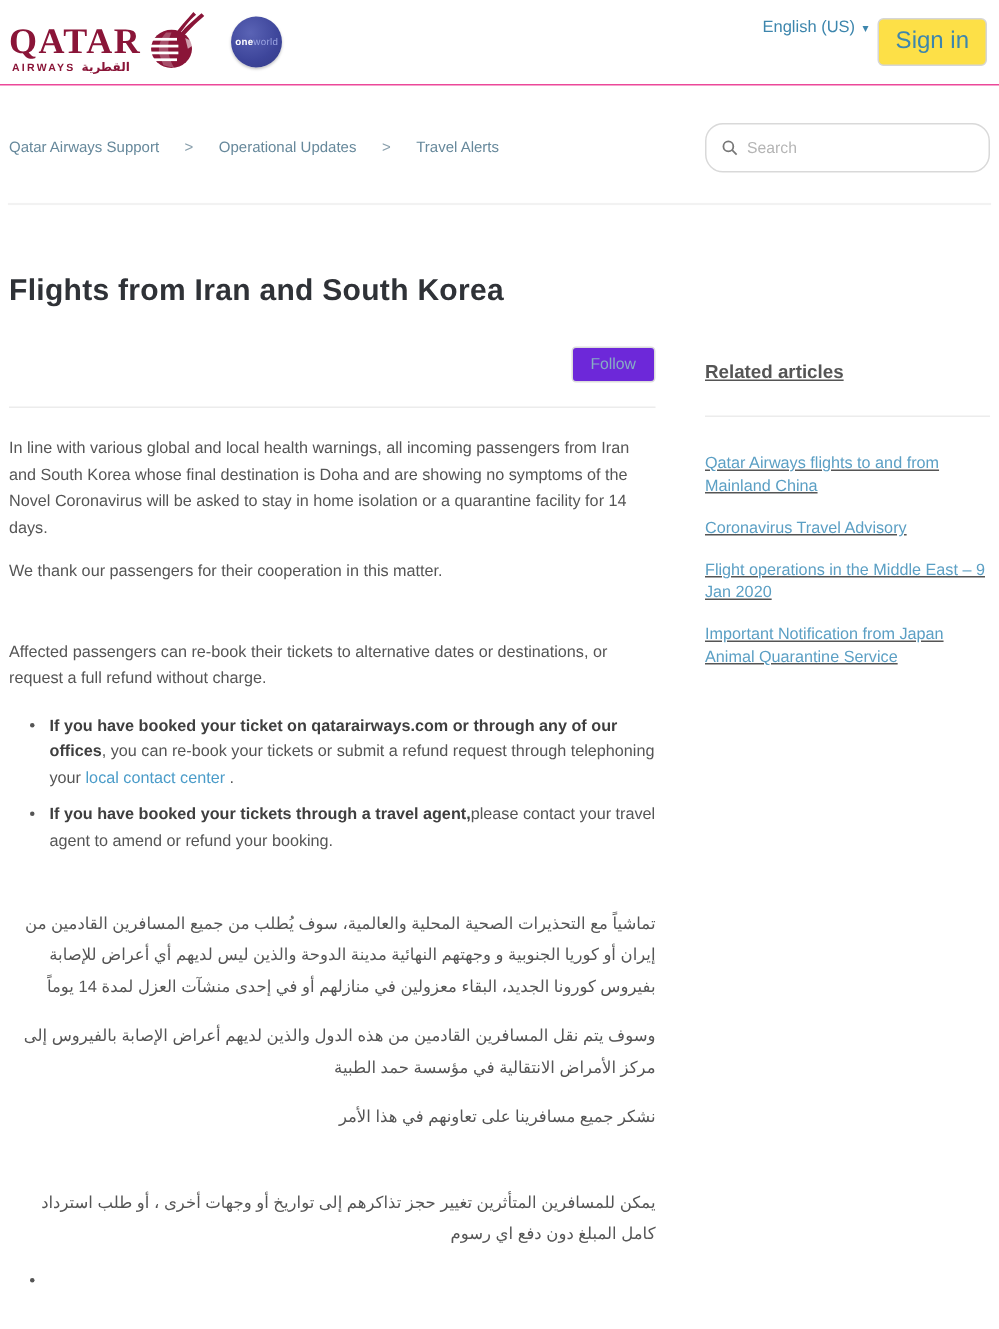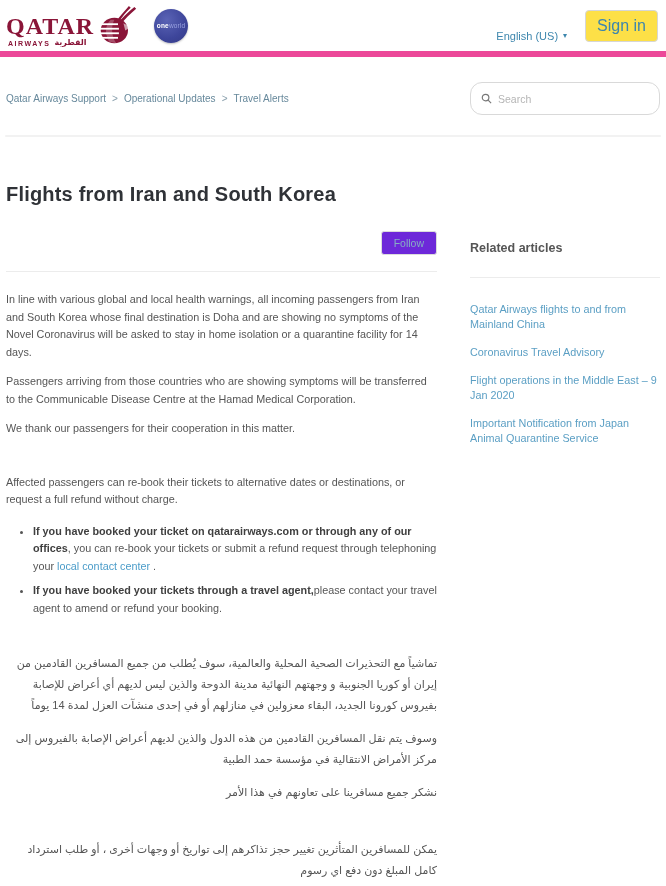--- a/index.html
+++ b/index.html
@@ -8,21 +8,21 @@
     background: #fff;
     font-family: "Liberation Sans", "DejaVu Sans", sans-serif;
     color: #555;
     overflow: hidden;
   }
   
   .header {
     height: 57px;
     display: flex; align-items: center; justify-content: space-between;
     padding: 0 8px 0 6px;
-    border-bottom: 6px solid #ec4899;
+    border-bottom: 1px solid #ec4899;
     background: #fff;
   }
   .logo-group { display: flex; align-items: center; gap: 16px; }
   .qr-logo { display: flex; align-items: flex-end; gap: 2px; }
   .qr-wordmark { display: flex; flex-direction: column; line-height: 1; }
   .qr-main {
     font-family: "Liberation Serif", "DejaVu Serif", serif;
     font-weight: bold; font-size: 24px; letter-spacing: 1px; color: #8a1538;
   }
   .qr-sub {
@@ -33,58 +33,58 @@
   .oryx { width: 40px; height: 42px; margin-left: 2px; }
   .ow-badge {
     width: 34px; height: 34px; border-radius: 50%;
     background: radial-gradient(circle at 38% 32%, #5a63b5, #3d459a 60%, #343b85);
     display: flex; align-items: center; justify-content: center;
     box-shadow: 0 1px 2px rgba(0,0,0,.25);
   }
   .ow-text { font-size: 6.5px; letter-spacing: .2px; }
   .ow-one { color: #ffffff; font-weight: bold; }
   .ow-world { color: #9aa3e0; }
-  .header-right { display: flex; align-items: flex-end; gap: 18px; }
+  .header-right { display: flex; align-items: flex-start; gap: 6px; }
   .lang-select {
     color: #3d86ad; font-size: 11px; display: flex; align-items: center; gap: 5px;
     cursor: pointer; background: none; border: none;
     font-family: inherit;
   }
   .caret { font-size: 8px; color: #3d86ad; }
   .signin-btn {
     font-family: inherit;
     font-size: 16px; color: #3d86ad; background: #fde047;
     border: 1px solid #d6d6d6; border-radius: 4px;
     padding: 6px 11px; cursor: pointer;
   }
   
   .sub-header {
     display: flex; align-items: center; justify-content: space-between;
     padding: 25px 6px 20px 6px;
   }
-  .breadcrumb { font-size: 10px; color: #66889b; display: flex; gap: 6px; align-items: flex-end; }
+  .breadcrumb { font-size: 10px; color: #66889b; display: flex; gap: 17px; align-items: flex-end; }
   .crumb { color: #66889b; text-decoration: none; cursor: pointer; }
   .crumb-sep { color: #8aa0ad; }
   .search-pill {
     width: 190px; height: 33px;
     border: 1px solid #d9d9d9; border-radius: 12px;
     display: flex; align-items: center; gap: 6px; padding: 0 10px;
     background: #fff;
   }
   .search-pill input {
     border: none; outline: none; flex: 1; font-size: 10.5px; color: #555;
     font-family: inherit; background: transparent;
   }
   .search-pill input::placeholder { color: #b5b5b5; }
   .page-divider { border: none; border-top: 2px solid #f2f2f2; margin: 0 5px; border-radius: 2px; }
   
   .main { display: flex; padding: 0 6px; align-items: flex-start; }
   .article-col { width: 431px; flex: none; }
   .spacer-col { flex: 1; }
-  .sidebar-col { width: 190px; flex: none; padding-top: 104px; }
+  .sidebar-col { width: 190px; flex: none; padding-top: 104px; text-decoration: underline; }
   
   .article-title {
     margin-top: 46px; font-size: 20px; font-weight: bold; color: #2f3237;
     letter-spacing: .2px;
   }
   .follow-row { display: flex; justify-content: flex-end; margin-top: 25px; }
   .follow-btn {
     font-family: inherit; font-size: 10.5px; color: #87aec3;
     background: #6d28d9; border: 1px solid #dcdcdc; border-radius: 3px;
     padding: 5px 12px; cursor: pointer;
@@ -175,21 +175,20 @@
   <div class="article-col">
     <h1 class="article-title">Flights from Iran and South Korea</h1>
 
     <div class="follow-row">
       <button class="follow-btn">Follow</button>
     </div>
     <hr class="article-hr">
 
     <div class="article-body">
       <p>In line with various global and local health warnings, all incoming passengers from Iran and South Korea whose final destination is Doha and are showing no symptoms of the Novel Coronavirus will be asked to stay in home isolation or a quarantine facility for 14 days.</p>
-      <p>Passengers arriving from those countries who are showing symptoms will be transferred to the Communicable Disease Centre at the Hamad Medical Corporation.</p>
       <p>We thank our passengers for their cooperation in this matter.</p>
 
       <p class="gap-top">Affected passengers can re-book their tickets to alternative dates or destinations, or request a full refund without charge.</p>
 
       <ul class="bullets">
         <li>
           <span class="b">If you have booked your ticket on qatarairways.com or through any of our offices</span><span>, you can re-book your tickets or submit a refund request through telephoning your </span><a class="body-link">local contact center</a><span> .</span>
         </li>
         <li>
           <span class="b">If you have booked your tickets through a travel agent,</span><span>please contact your travel agent to amend or refund your booking.</span>

